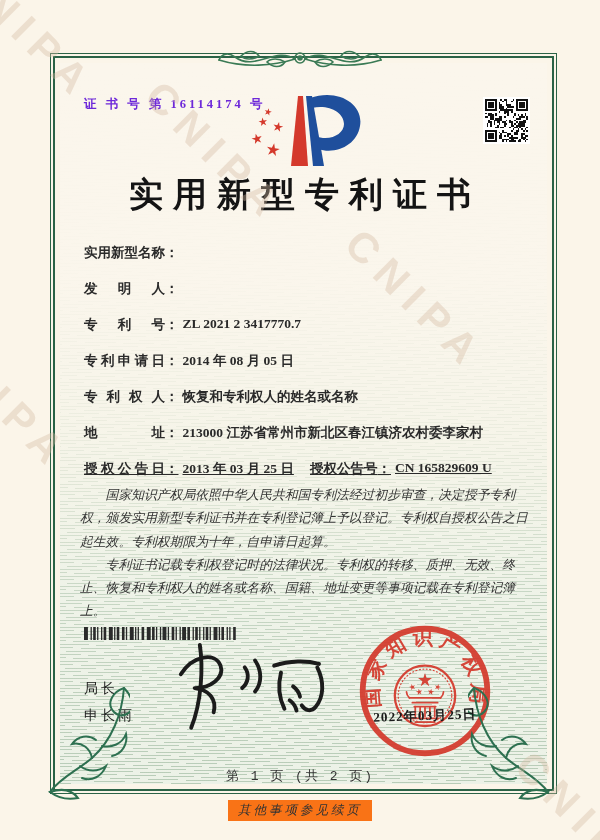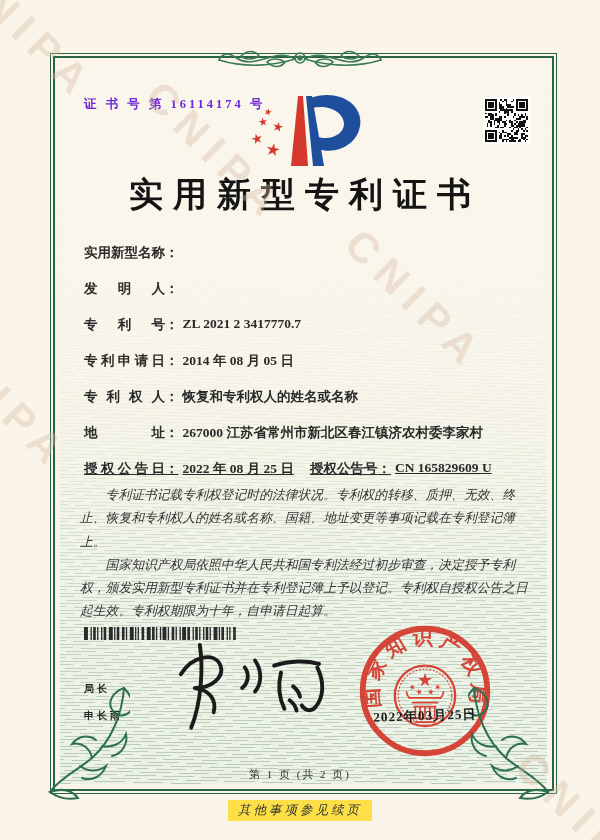--- a/index.html
+++ b/index.html
@@ -42,33 +42,33 @@
   .pair.first{width:226px;}
 
   .paras{position:absolute;left:80px;top:484px;width:452px;z-index:4;font-size:12.8px;
          line-height:1.82;color:#333;font-style:italic;}
   .paras p{margin:0;text-indent:2em;}
 
   .barcode{position:absolute;left:84px;top:626px;width:157px;height:13px;z-index:4;}
   .barcode svg{width:100%;height:100%;}
   .barcode rect{fill:#2b2b2b;}
 
-  .director{position:absolute;left:84px;top:675px;z-index:4;font-size:10px;font-weight:bold;
+  .director{position:absolute;left:84px;top:675px;z-index:4;font-size:14px;font-weight:normal;
             color:#222;letter-spacing:3px;line-height:27px;}
   .sig{position:absolute;left:148px;top:638px;z-index:4;}
 
   .seal{position:absolute;left:352px;top:618px;width:146px;height:146px;z-index:4;opacity:0.93;}
   .seal-date{position:absolute;left:356px;top:707px;width:138px;text-align:center;z-index:5;
              font-size:13.2px;font-weight:bold;color:#1a1a1a;letter-spacing:1px;
              transform:rotate(-2deg);}
 
-  .page-foot{position:absolute;left:0;top:767px;width:100%;text-align:center;font-size:11px;
-             color:#333;z-index:4;letter-spacing:2px;}
+  .page-foot{position:absolute;left:0;top:767px;width:100%;text-align:center;font-size:13px;
+             color:#333;z-index:4;letter-spacing:2px;font-family:Liberation Mono, monospace;}
   .note{position:absolute;left:50%;top:800px;transform:translateX(-50%);font-size:12.5px;
-        color:#333;letter-spacing:3px;background:#fde047;padding:2px 10px;z-index:4;
+        color:#333;letter-spacing:3px;background:#f97316;padding:2px 10px;z-index:4;
         font-style:italic;white-space:nowrap;}
 </style>
 </head>
 <body>
 
 <div class="paper">
 
   <div class="wm" style="left:25px;top:30px">CNIPA</div>
   <div class="wm" style="left:215px;top:152px">CNIPA</div>
   <div class="wm" style="left:415px;top:300px">CNIPA</div>
@@ -374,39 +374,39 @@
       <span class="fvalue">2014 年 08 月 05 日</span>
     </div>
     <div class="frow">
       <span class="flabel">专利权人</span>
         <span class="fcolon">：</span>
       <span class="fvalue">恢复和专利权人的姓名或名称</span>
     </div>
     <div class="frow">
       <span class="flabel">地址</span>
         <span class="fcolon">：</span>
-      <span class="fvalue">267000 江苏省常州市新北区春江镇济农村委李家村</span>
+      <span class="fvalue">213000 江苏省常州市新北区春江镇济农村委李家村</span>
     </div>
     <div class="frow">
       <span class="pair first">
         <span class="flabel">授权公告日</span>
           <span class="fcolon">：</span>
-        <span class="fvalue">2022 年 08 月 25 日</span>
+        <span class="fvalue">2013 年 03 月 25 日</span>
       </span>
       <span class="pair">
         <span>授权公告号</span>
           <span class="fcolon">：</span>
         <span class="fvalue">CN 165829609 U</span>
       </span>
     </div>
   </div>
 
   <div class="paras">
+    <p>国家知识产权局依照中华人民共和国专利法经过初步审查，决定授予专利权，颁发实用新型专利证书并在专利登记簿上予以登记。专利权自授权公告之日起生效。专利权期限为十年，自申请日起算。</p>
     <p>专利证书记载专利权登记时的法律状况。专利权的转移、质押、无效、终止、恢复和专利权人的姓名或名称、国籍、地址变更等事项记载在专利登记簿上。</p>
-    <p>国家知识产权局依照中华人民共和国专利法经过初步审查，决定授予专利权，颁发实用新型专利证书并在专利登记簿上予以登记。专利权自授权公告之日起生效。专利权期限为十年，自申请日起算。</p>
   </div>
 
   <div class="barcode">
     <svg viewBox="0 0 120 13" preserveAspectRatio="none">
         <g>
           <rect x="0" y="0" width="3" height="13"></rect>
           <rect x="5" y="0" width="1" height="13"></rect>
           <rect x="7" y="0" width="2" height="13"></rect>
           <rect x="10" y="0" width="1" height="13"></rect>
           <rect x="13" y="0" width="1" height="13"></rect>

